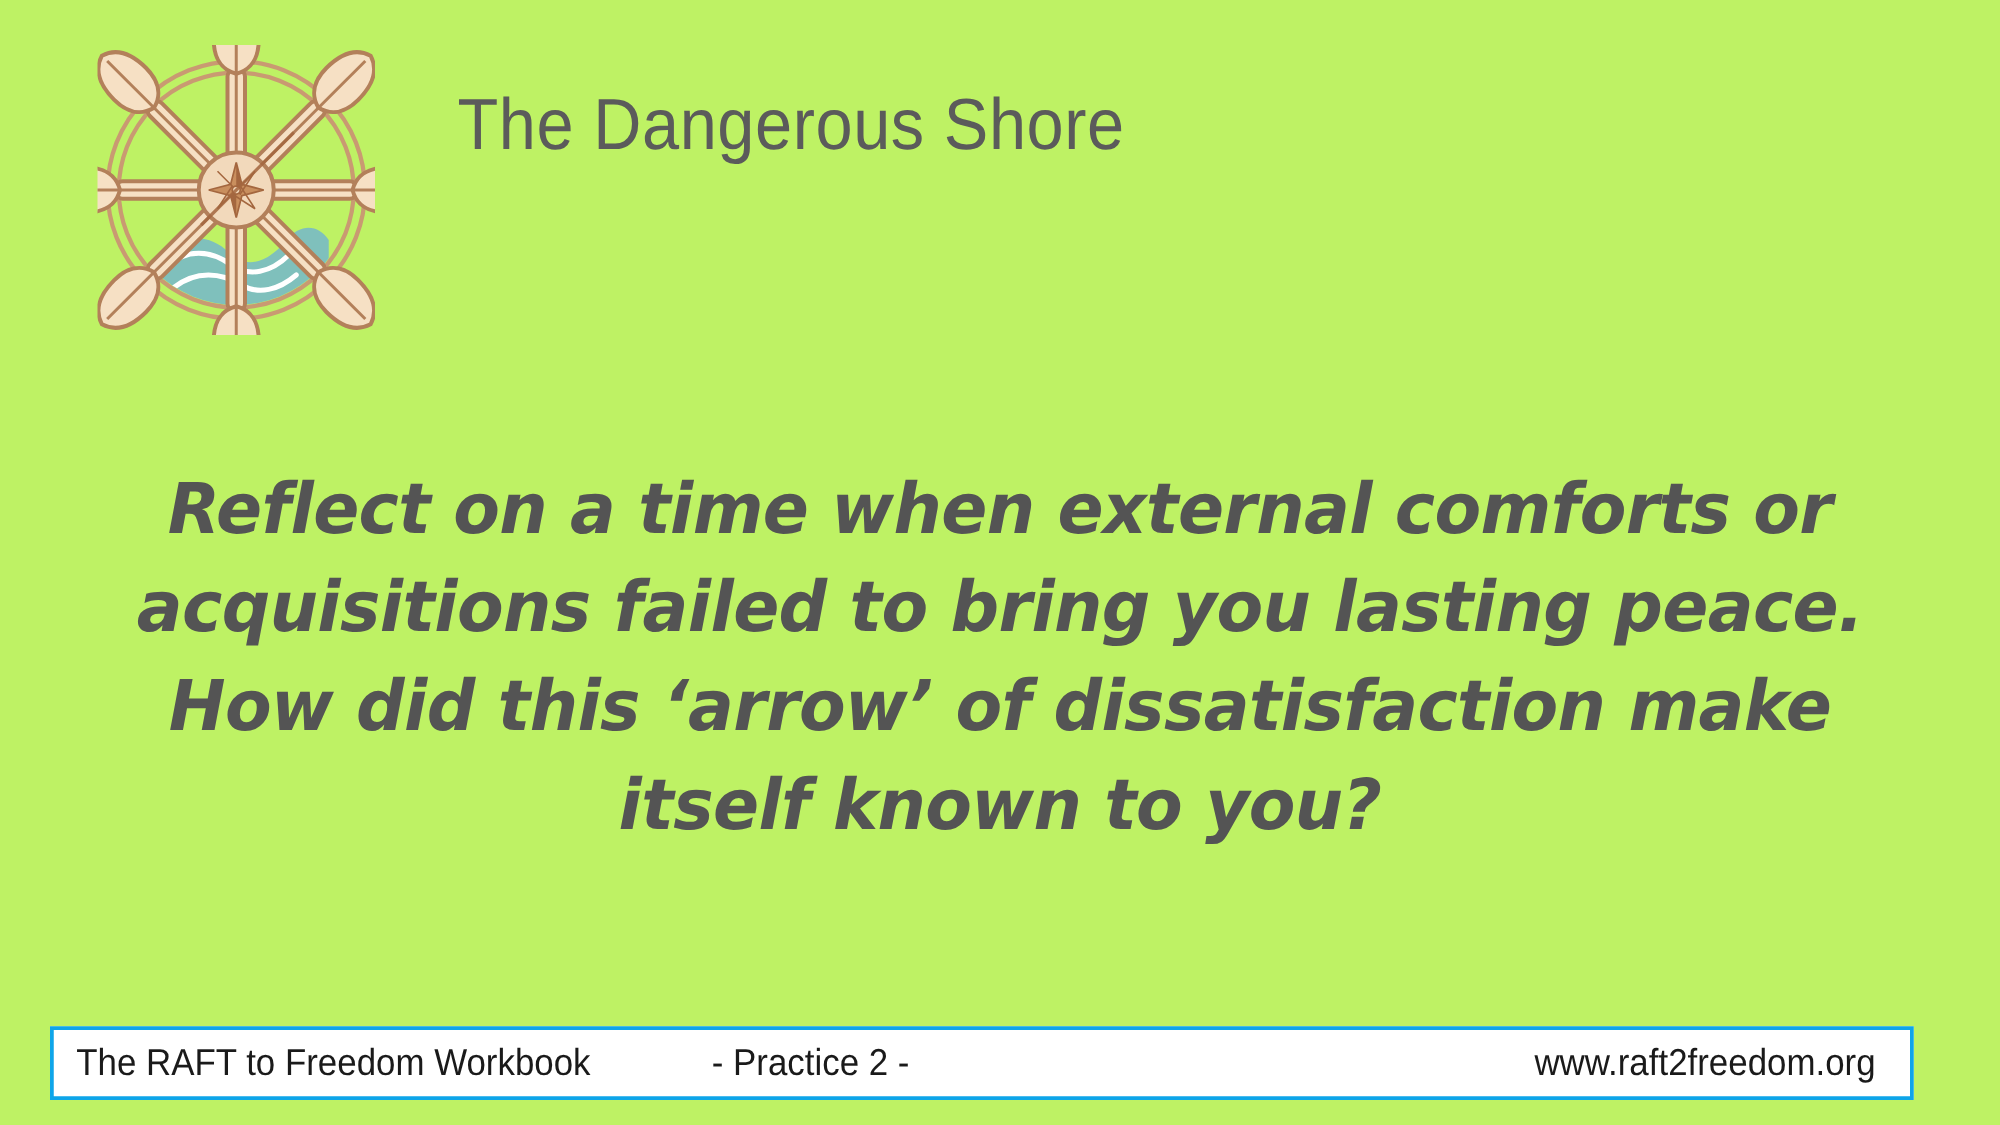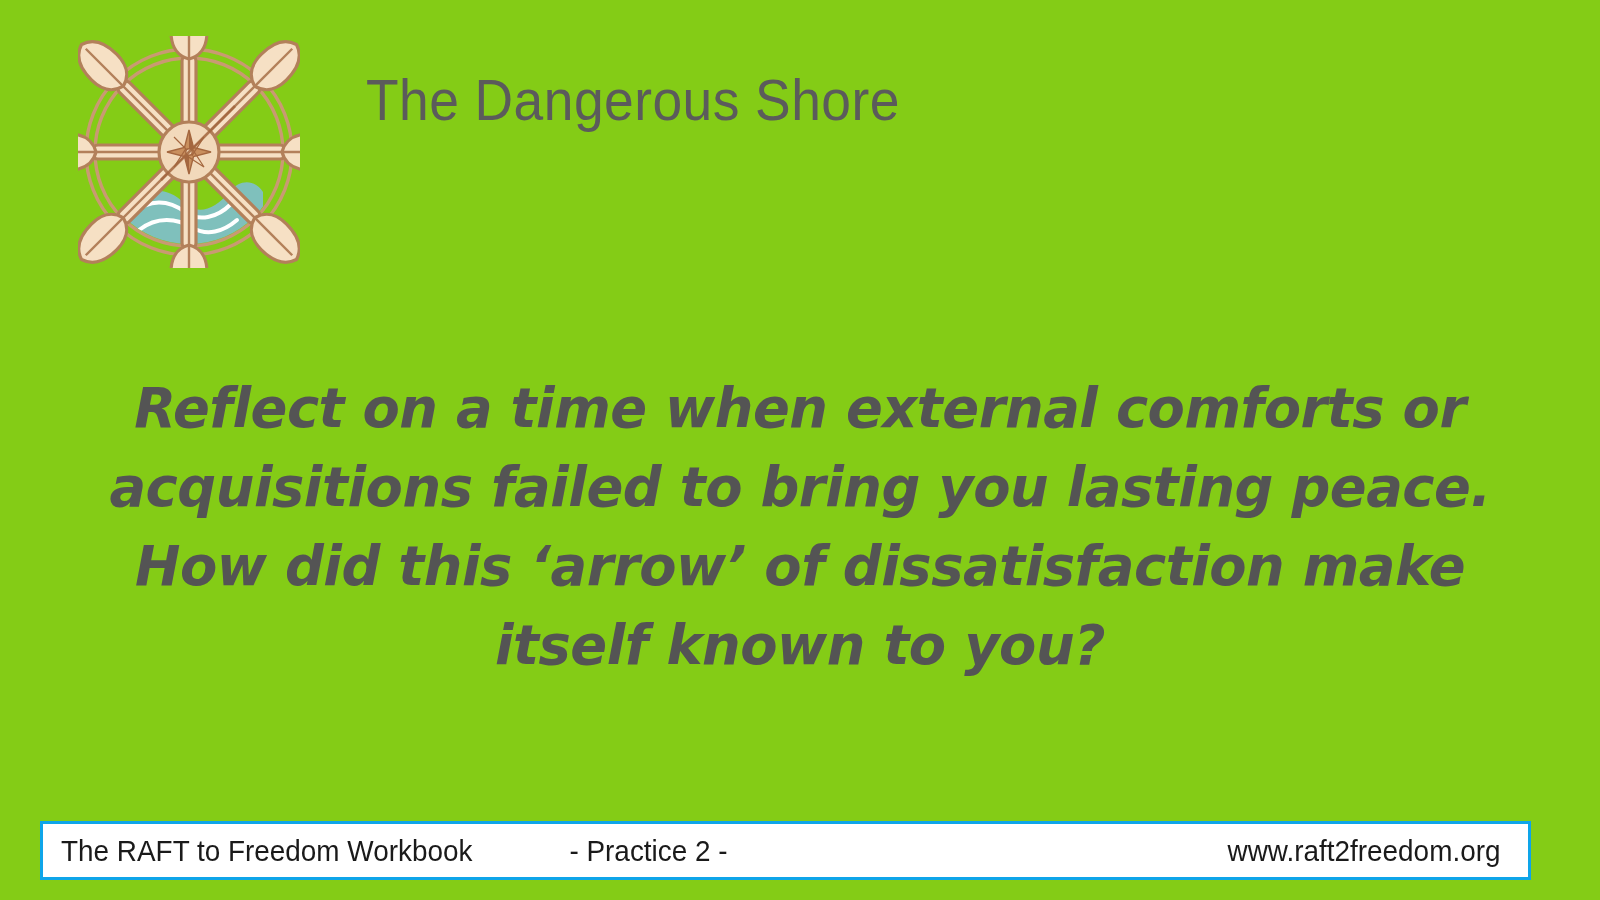--- a/index.html
+++ b/index.html
@@ -13,21 +13,21 @@
     position: relative;
     overflow: hidden;
     font-family: "Liberation Sans", sans-serif;
     -webkit-font-smoothing: antialiased;
   }
 
   
   .slide {
     position: absolute;
     inset: 0;
-    background: #84cc16;
+    background: #bef264;
   }
 
   
   .header {
     position: absolute;
     left: 0;
     top: 0;
     width: 1600px;
     height: 290px;
   }

